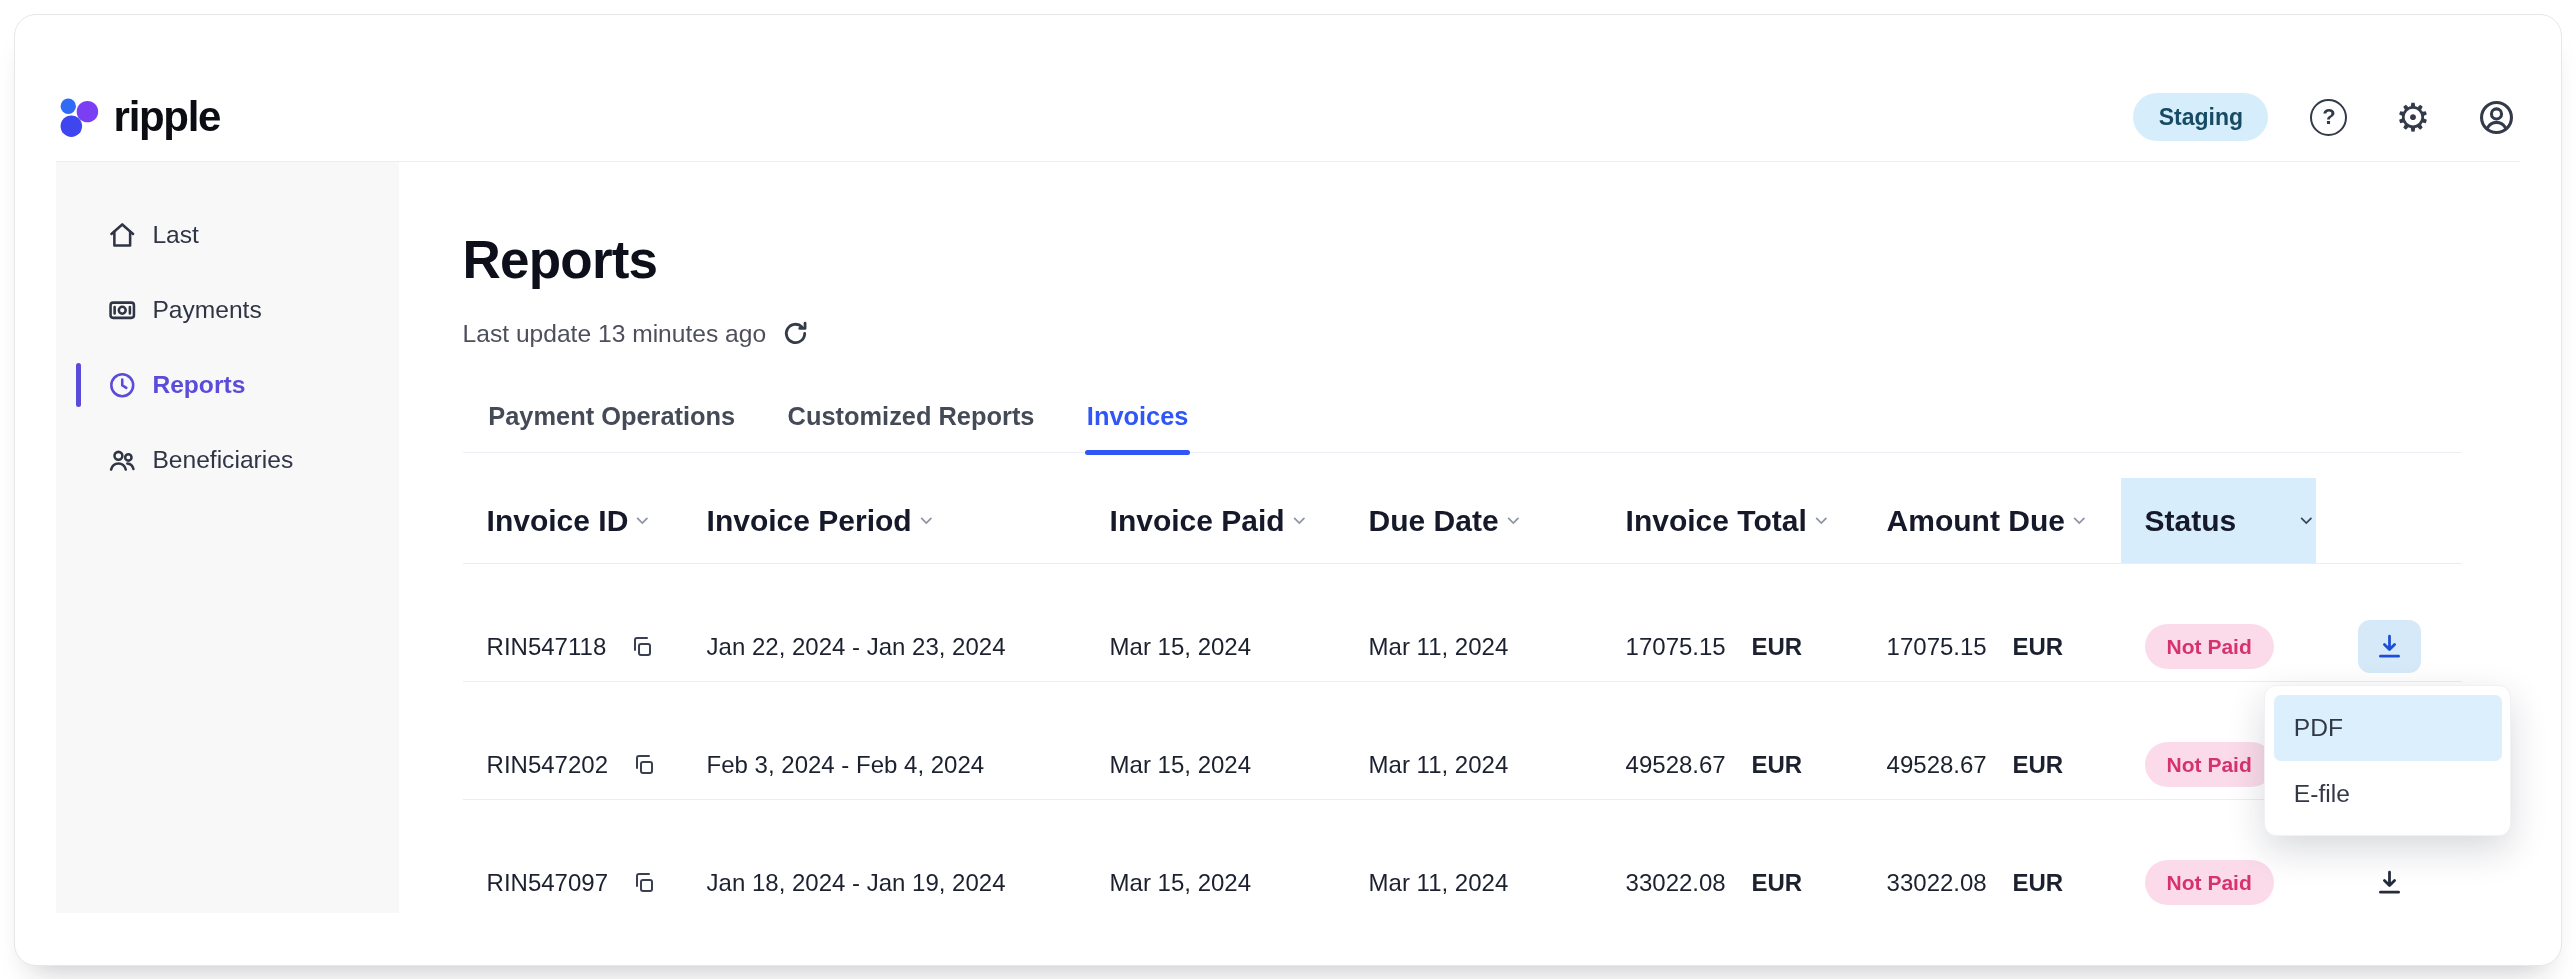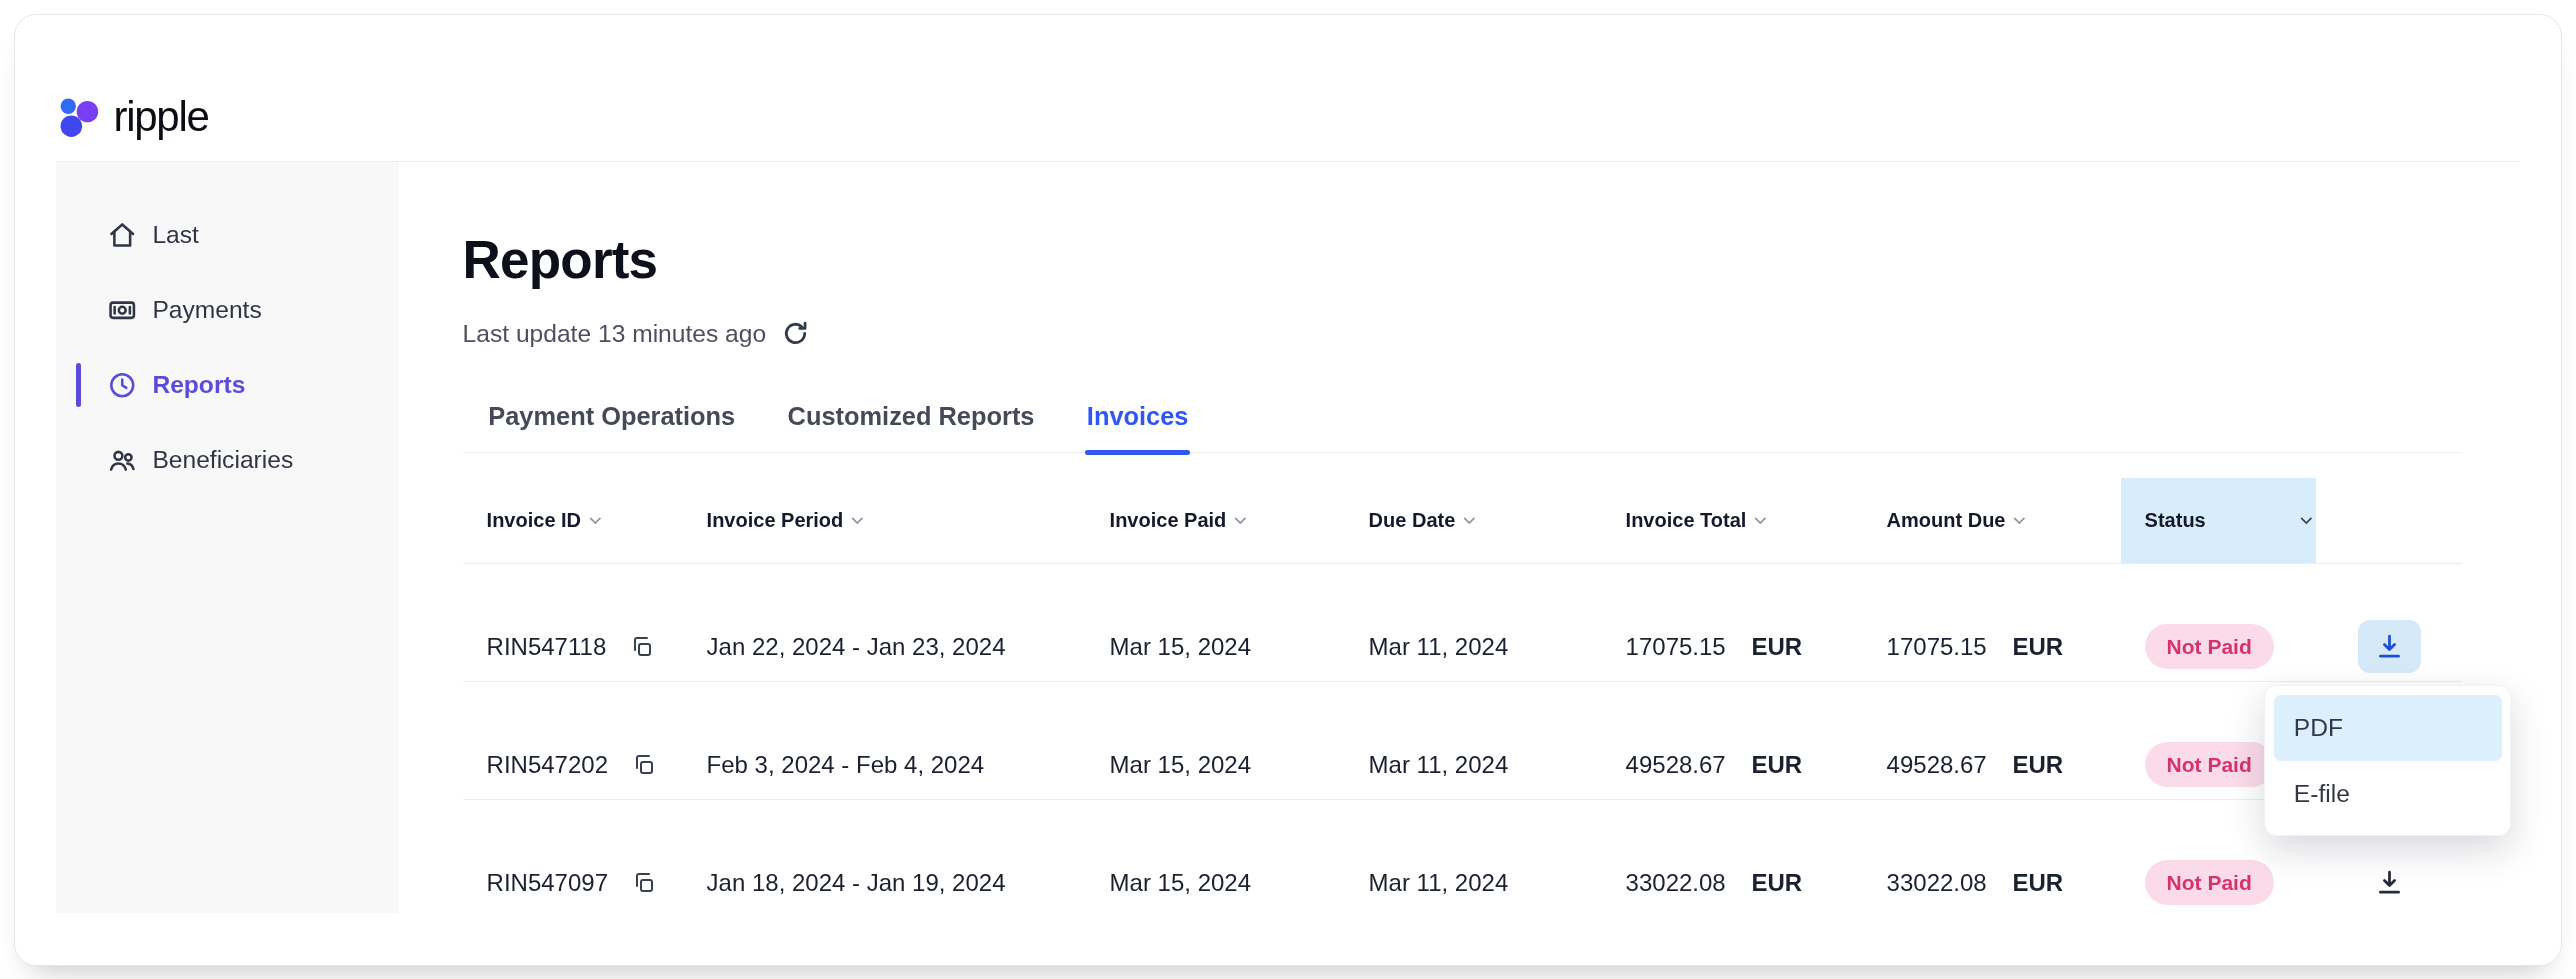--- a/index.html
+++ b/index.html
@@ -6,21 +6,21 @@
   html,body { width:2576px; height:980px; background:#ffffff;
     font-family:"Liberation Sans", sans-serif; position:relative; overflow:hidden; }
 
   .frame { position:absolute; inset:13.6px; background:#fff; border:1.7px solid #e7e7ea;
     border-radius:22px; box-shadow:0 20.3px 30.5px -18.6px rgba(20,24,40,.28); overflow:hidden; }
 
   
   .topbar { height:88px; margin:59px 41px 0; display:flex; align-items:center;
     justify-content:space-between; border-bottom:0.8px solid #ededf0; }
   .brand { display:flex; align-items:center; gap:12px; cursor:pointer; }
-  .brand-name { font-size:42px; font-weight:400; color:#0c0d12; letter-spacing:-1.3px; }
+  .brand-name { font-size:42px; font-weight:700; color:#0c0d12; letter-spacing:-1.3px; }
   .topbar-right { display:flex; align-items:center; gap:37px; }
   .env-badge { background:var(--badge-env-bg,#d6eefb); color:var(--badge-env-text,#174a63);
     font-size:23px; font-weight:700; padding:10.2px 25.4px; border-radius:847px; }
   .icon-btn { background:none; border:none; cursor:pointer; width:47px; height:47px;
     display:flex; align-items:center; justify-content:center; color:#333a49; }
   .help-circle { width:37px; height:37px; border:2.5px solid #333a49; border-radius:50%;
     display:flex; align-items:center; justify-content:center; font-size:22px; font-weight:700; }
   .gear { font-size:39px; line-height:1; }
   .icon-btn svg { width:39px; height:39px; }
 
@@ -49,21 +49,21 @@
     font-weight:700; color:#454a57; padding:0 1.7px 20.3px; position:relative; }
   .tab.active { color:var(--accent-blue,#3056f5); }
   .tab.active::after { content:""; position:absolute; left:0; right:0; bottom:-3.4px; height:5.1px;
     border-radius:5.1px; background:var(--accent-blue,#3056f5); }
 
   
   .grid { display:grid; grid-template-columns:220px 403px 259px 257px 261px 258px 195px 1fr;
     align-items:center; }
   .thead { height:85px; margin-top:25.4px; }
   .th { display:flex; align-items:center; gap:5px; height:100%; padding-left:24px;
-    font-size:20px; font-weight:700; color:#15192a; cursor:pointer; }
+    font-size:30px; font-weight:700; color:#15192a; cursor:pointer; }
   .th svg { width:18.6px; height:18.6px; flex:none; color:#8d94a3; }
   .th.status-col { background:var(--header-highlight,#d8edfb);justify-content:space-between; }
   .th.status-col svg { color:#3b4454; }
 
   .trow { height:118px; border-top:0.8px solid #ededf0; font-size:24px; color:#1c2130; }
   .cell { padding-left:24px; display:flex; align-items:center; gap:24px; min-width:0;margin-top:48px; }
   .cur { font-weight:700; margin-left:1.7px; }
   .copy-btn { background:none; border:none; cursor:pointer; display:flex; color:#39404f; }
   .copy-btn svg { width:24px; height:24px; }
   .status-pill { background:var(--status-bg,#fbdbe9); color:var(--status-text,#d6336c);
@@ -89,20 +89,36 @@
 
   <header class="topbar">
     <div class="brand">
       <svg viewBox="0 0 30 30" width="46" height="46">
         <circle cx="8" cy="8" r="5" fill="#2f6bf5"></circle>
         <circle cx="20.5" cy="11.5" r="7" fill="#7a3ff2"></circle>
         <circle cx="10" cy="21" r="7" fill="#3f46f0"></circle>
       </svg>
       <span class="brand-name">ripple</span>
     </div>
+    <div class="topbar-right">
+      <span class="env-badge">Staging</span>
+      <button class="icon-btn">
+        <span class="help-circle">?</span>
+      </button>
+      <button class="icon-btn">
+        <span class="gear">⚙</span>
+      </button>
+      <button class="icon-btn">
+        <svg viewBox="0 0 24 24" fill="none" stroke="currentColor" stroke-width="1.9" stroke-linecap="round">
+          <circle cx="12" cy="12" r="9.2"></circle>
+          <circle cx="12" cy="9.8" r="3.1"></circle>
+          <path d="M6.3 18.6c1.3-2.4 3.3-3.6 5.7-3.6s4.4 1.2 5.7 3.6"></path>
+        </svg>
+      </button>
+    </div>
   </header>
 
   <div class="body-row">
 
     <nav class="sidebar">
       <div class="nav-item">
 
         <svg viewBox="0 0 24 24" fill="none" stroke="currentColor" stroke-width="2" stroke-linecap="round" stroke-linejoin="round">
           <path d="M3.5 11l8.5-7.5L20.5 11"></path>
             <path d="M5.8 9.2V20h12.4V9.2"></path>

